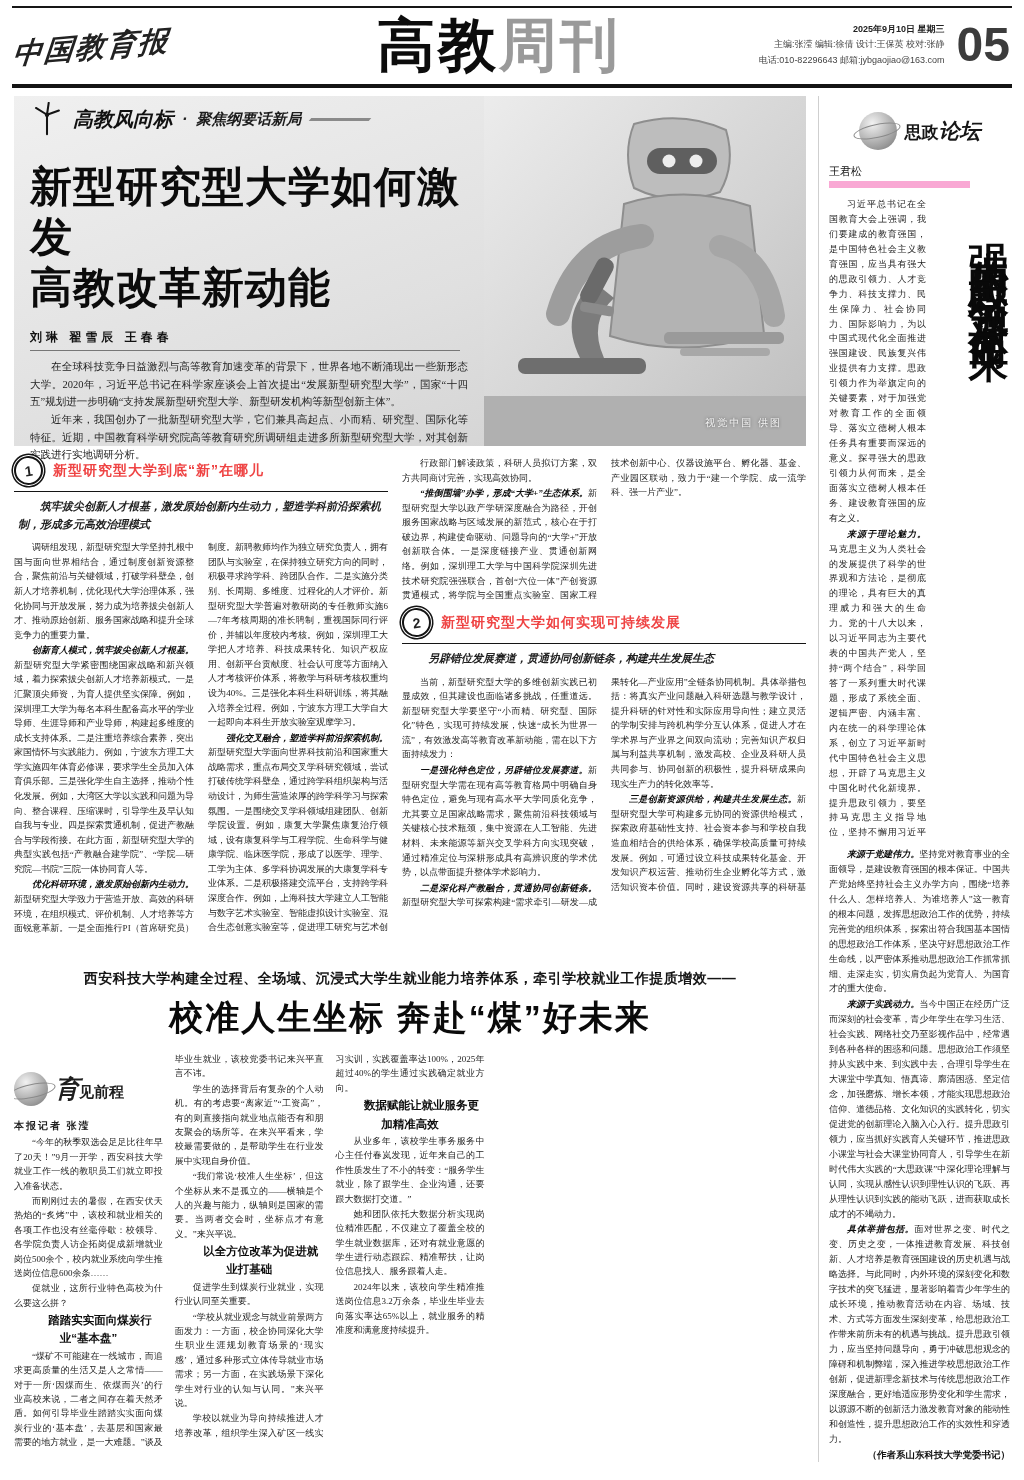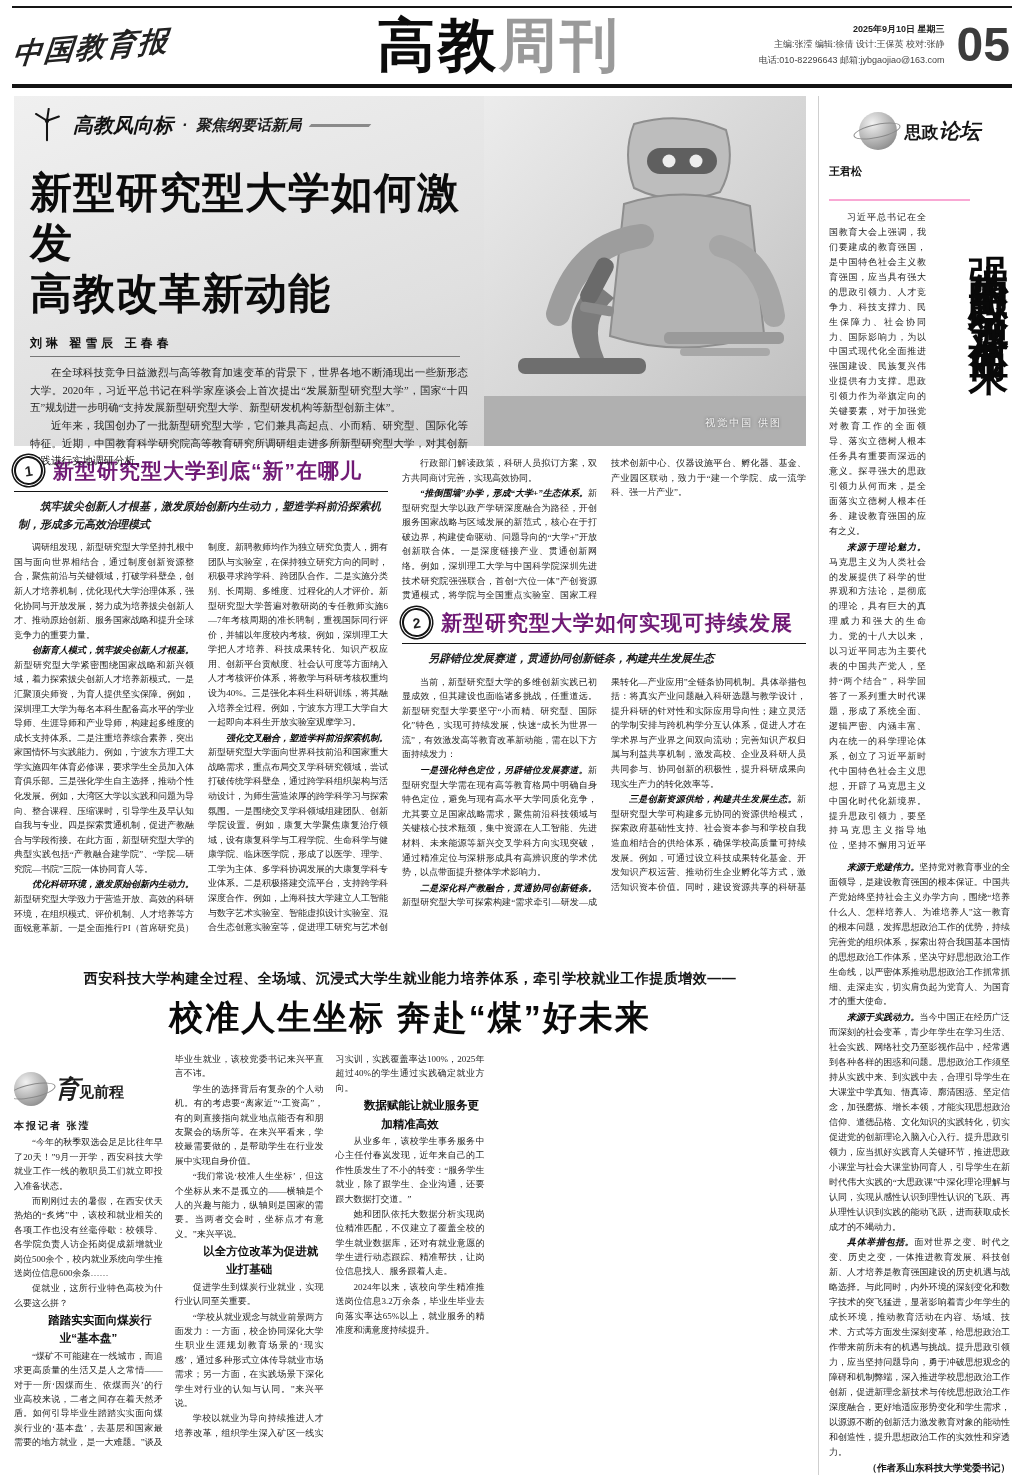--- a/index.html
+++ b/index.html
@@ -11,40 +11,40 @@
   .edition{flex:1;text-align:center;font-size:58px;font-weight:900;letter-spacing:3px;color:#0c0c0c;line-height:1;}
   .edition .light{color:#9a9a9a;}
   .mast-info{text-align:right;font-size:9px;color:#444;line-height:1.7;white-space:nowrap;}
   .mast-info .d{font-weight:bold;color:#222;}
   .page-num{font-size:48px;font-weight:700;color:#3c3c3c;margin-left:12px;line-height:1;}
   .mast-rule{height:4px;background:#141414;margin:2px 12px 0;}
   .main{display:flex;gap:12px;padding:8px 14px 0 14px;}
   .left-main{width:792px;flex:none;}
   .sidebar{flex:1;border-left:1px solid #cfcfcf;padding-left:10px;min-width:0;}
   
-  .hero{position:relative;height:350px;background:linear-gradient(160deg,#f0f0f0 0%,#e0e0e0 55%,#cecece 100%);padding:12px 16px;box-sizing:border-box;}
+  .hero{position:relative;height:350px;background:linear-gradient(160deg,#f0f0f0 0%,#e0e0e0 55%,#cecece 100%);padding:6px 16px;box-sizing:border-box;}
   .banner{display:flex;align-items:center;gap:9px;font-style:italic;}
   .banner-title{font-size:20px;font-weight:900;color:#111;}
   .banner-dot{font-weight:900;}
   .banner-sub{font-size:15px;font-weight:800;color:#1c1c1c;}
   .deco{height:3px;width:60px;background:#8a8a8a;transform:skew(-40deg);}
   .hero-headline{margin-top:26px;width:470px;font-size:42px;font-weight:900;line-height:1.2;letter-spacing:1px;color:#0b0b0b;position:relative;z-index:2;}
   .hero-byline{margin-top:16px;width:430px;font-weight:bold;font-size:12px;color:#111;border-bottom:1px solid #777;padding-bottom:4px;letter-spacing:4px;}
   .hero-intro{width:438px;margin-top:7px;font-size:10.5px;line-height:1.68;font-family:"Liberation Serif",serif;color:#1d1d1d;text-align:justify;}
   .hero-intro p{margin:0;text-indent:2em;}
   .hero-photo{position:absolute;right:0;top:0;width:322px;height:350px;}
   .hero-photo svg{display:block;width:100%;height:100%;}
   .photo-credit{position:absolute;right:24px;bottom:16px;font-size:10px;color:#f4f4f4;text-shadow:0 0 3px #555;letter-spacing:2px;}
   
   .mid{display:flex;gap:14px;margin-top:10px;height:502px;}
   .mid-left{width:374px;flex:none;}
   .mid-right{flex:1;min-width:0;}
   .sec-head{display:flex;align-items:center;gap:10px;border-bottom:1.5px solid #141414;padding-bottom:6px;}
   .sec-num{width:25px;height:25px;flex:none;border:2px solid #141414;border-radius:50%;display:flex;align-items:center;justify-content:center;font-weight:900;font-size:14px;box-shadow:0 0 0 1px #fff,0 0 0 2.5px #141414;transform:rotate(-8deg);background:#fff;}
-  .sec-title{font-size:21px;font-weight:900;color:#701a75;letter-spacing:1px;}
+  .sec-title{font-size:14px;font-weight:900;color:#ef4444;letter-spacing:1px;}
   .sec-sub{font-style:italic;font-family:"Liberation Serif",serif;font-weight:700;font-size:11px;color:#222;line-height:1.6;margin:6px 4px 7px;text-indent:2em;}
   .cols2{column-count:2;column-gap:14px;column-fill:auto;overflow:hidden;font-size:9px;line-height:1.62;font-family:"Liberation Serif",serif;text-align:justify;color:#1e1e1e;}
   .cols2 p,.bcols p{margin:0 0 1px;text-indent:2em;}
   .lead{font-weight:900;font-style:italic;color:#0c0c0c;}
   .h-s1{height:408px;}
   .h-cont{height:152px;}
   .h-s2{height:238px;}
   
   .bottom{margin-top:12px;}
   .kicker{text-align:center;font-size:14px;font-weight:700;color:#161616;letter-spacing:.5px;}
@@ -55,21 +55,21 @@
   .globe{width:34px;height:34px;flex:none;border-radius:50%;background:radial-gradient(circle at 35% 30%,#f2f2f2,#9a9a9a 70%,#6d6d6d);position:relative;}
   .globe::after{content:"";position:absolute;left:-6px;top:12px;width:46px;height:12px;border:1.5px solid #8a8a8a;border-radius:50%;transform:rotate(-12deg);}
   .mini-logo-text .big{font-family:"DejaVu Serif",serif;font-size:24px;font-weight:900;font-style:italic;}
   .mini-logo-text span{font-size:15px;font-weight:800;}
   .byline2{font-weight:bold;font-size:10px;margin:0 0 7px;letter-spacing:2px;text-indent:0 !important;}
   
   .sb-logo{display:flex;align-items:center;justify-content:center;gap:8px;margin:16px 0 14px;}
   .sb-logo .globe{width:38px;height:38px;}
   .sb-logo-text{font-size:17px;font-weight:800;color:#161616;}
   .sb-logo-text .cursive{font-family:"DejaVu Serif",serif;font-style:italic;font-size:21px;font-weight:900;text-align:center;}
-  .sb-author{font-weight:700;font-size:11px;color:#111;border-bottom:2px solid #f9a8d4;padding-bottom:20px;margin:0 40px 9px 0;}
+  .sb-author{font-weight:400;font-size:11px;color:#111;border-bottom:7px solid #f9a8d4;padding-bottom:2px;margin:0 40px 9px 0;}
   .sb-top{display:flex;gap:6px;height:642px;overflow:hidden;}
   .sb-narrow{width:97px;flex:none;font-size:9px;line-height:1.66;font-family:"Liberation Serif",serif;text-align:justify;overflow:hidden;color:#1e1e1e;}
   .sb-narrow p,.sb-rest p{margin:0 0 1px;text-indent:2em;}
   .vtitle{flex:1;writing-mode:vertical-rl;font-size:40px;font-weight:900;letter-spacing:9px;line-height:1.05;color:#090909;padding-top:14px;}
   .sb-rest{margin-top:8px;height:596px;overflow:hidden;font-size:9px;line-height:1.66;font-family:"Liberation Serif",serif;text-align:justify;color:#1e1e1e;}
   .sb-note{text-align:right;font-weight:800;font-size:9.5px;margin-top:6px;color:#111;}
 </style>
 </head>
 <body>
 

